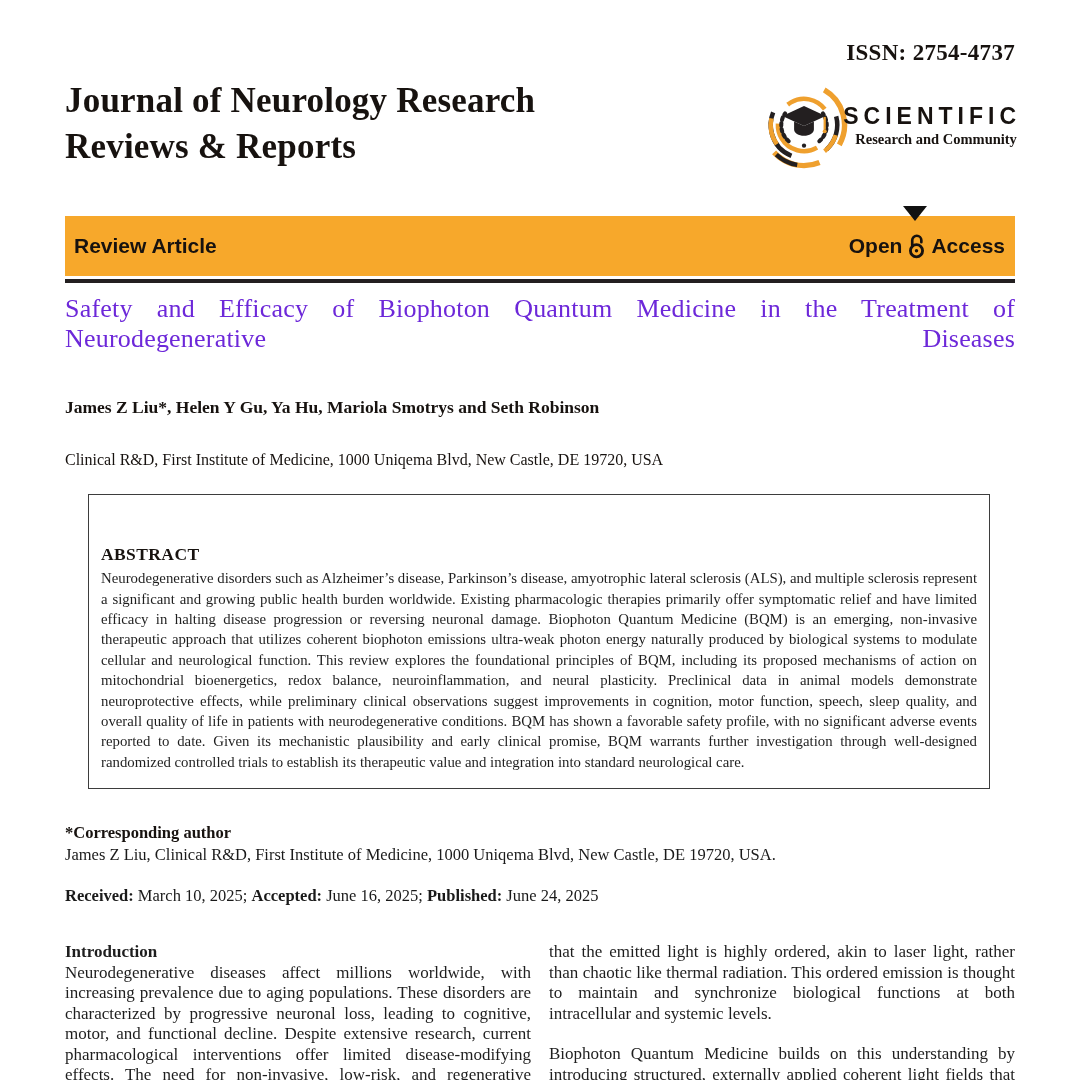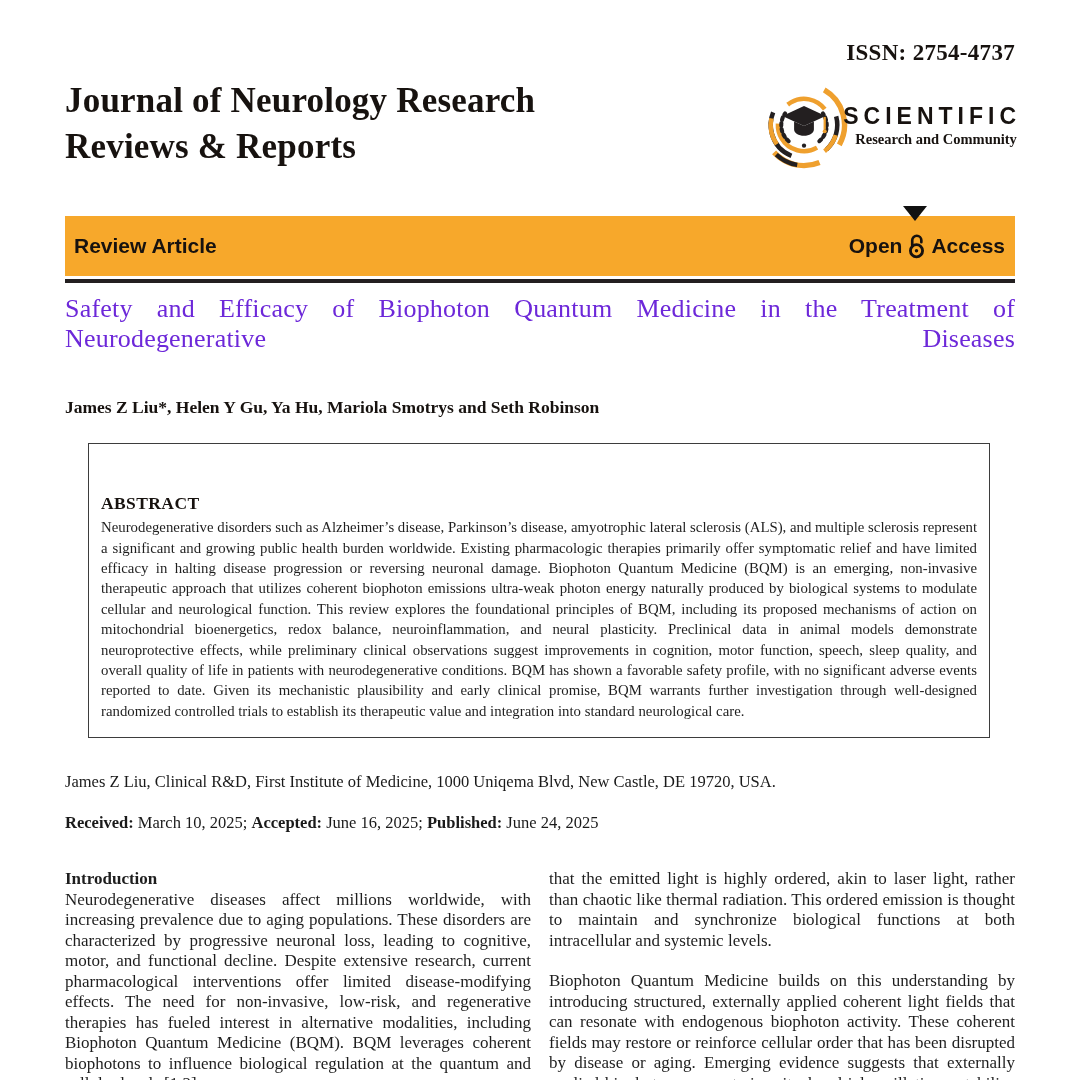--- a/index.html
+++ b/index.html
@@ -94,27 +94,29 @@
       </svg>
       <span>Access</span>
     </div>
   </div>
   <div class="rule"></div>
 
   <h1 class="article-title">Safety and Efficacy of Biophoton Quantum Medicine in the Treatment of Neurodegenerative Diseases</h1>
 
   <div class="authors">James Z Liu*, Helen Y Gu, Ya Hu, Mariola Smotrys and Seth Robinson</div>
 
+  <div class="affiliation">Clinical R&amp;D, First Institute of Medicine, 1000 Uniqema Blvd, New Castle, DE 19720, USA</div>
 
   <div class="abstract-box">
     <div class="abstract-heading">ABSTRACT</div>
     <div class="abstract-body">Neurodegenerative disorders such as Alzheimer’s disease, Parkinson’s disease, amyotrophic lateral sclerosis (ALS), and multiple sclerosis represent a significant and growing public health burden worldwide. Existing pharmacologic therapies primarily offer symptomatic relief and have limited efficacy in halting disease progression or reversing neuronal damage. Biophoton Quantum Medicine (BQM) is an emerging, non-invasive therapeutic approach that utilizes coherent biophoton emissions ultra-weak photon energy naturally produced by biological systems to modulate cellular and neurological function. This review explores the foundational principles of BQM, including its proposed mechanisms of action on mitochondrial bioenergetics, redox balance, neuroinflammation, and neural plasticity. Preclinical data in animal models demonstrate neuroprotective effects, while preliminary clinical observations suggest improvements in cognition, motor function, speech, sleep quality, and overall quality of life in patients with neurodegenerative conditions. BQM has shown a favorable safety profile, with no significant adverse events reported to date. Given its mechanistic plausibility and early clinical promise, BQM warrants further investigation through well-designed randomized controlled trials to establish its therapeutic value and integration into standard neurological care.</div>
   </div>
 
   <div class="corresponding">
+    <div class="corresponding-heading">*Corresponding author</div>
     <div class="corresponding-body">James Z Liu, Clinical R&amp;D, First Institute of Medicine, 1000 Uniqema Blvd, New Castle, DE 19720, USA.</div>
   </div>
 
   <div class="dates">
     <b>Received:</b><span> March 10, 2025; </span><b>Accepted:</b><span> June 16, 2025; </span><b>Published:</b><span> June 24, 2025</span>
   </div>
 
   <div class="columns">
     <div class="col">
       <div class="col-heading">Introduction</div>

